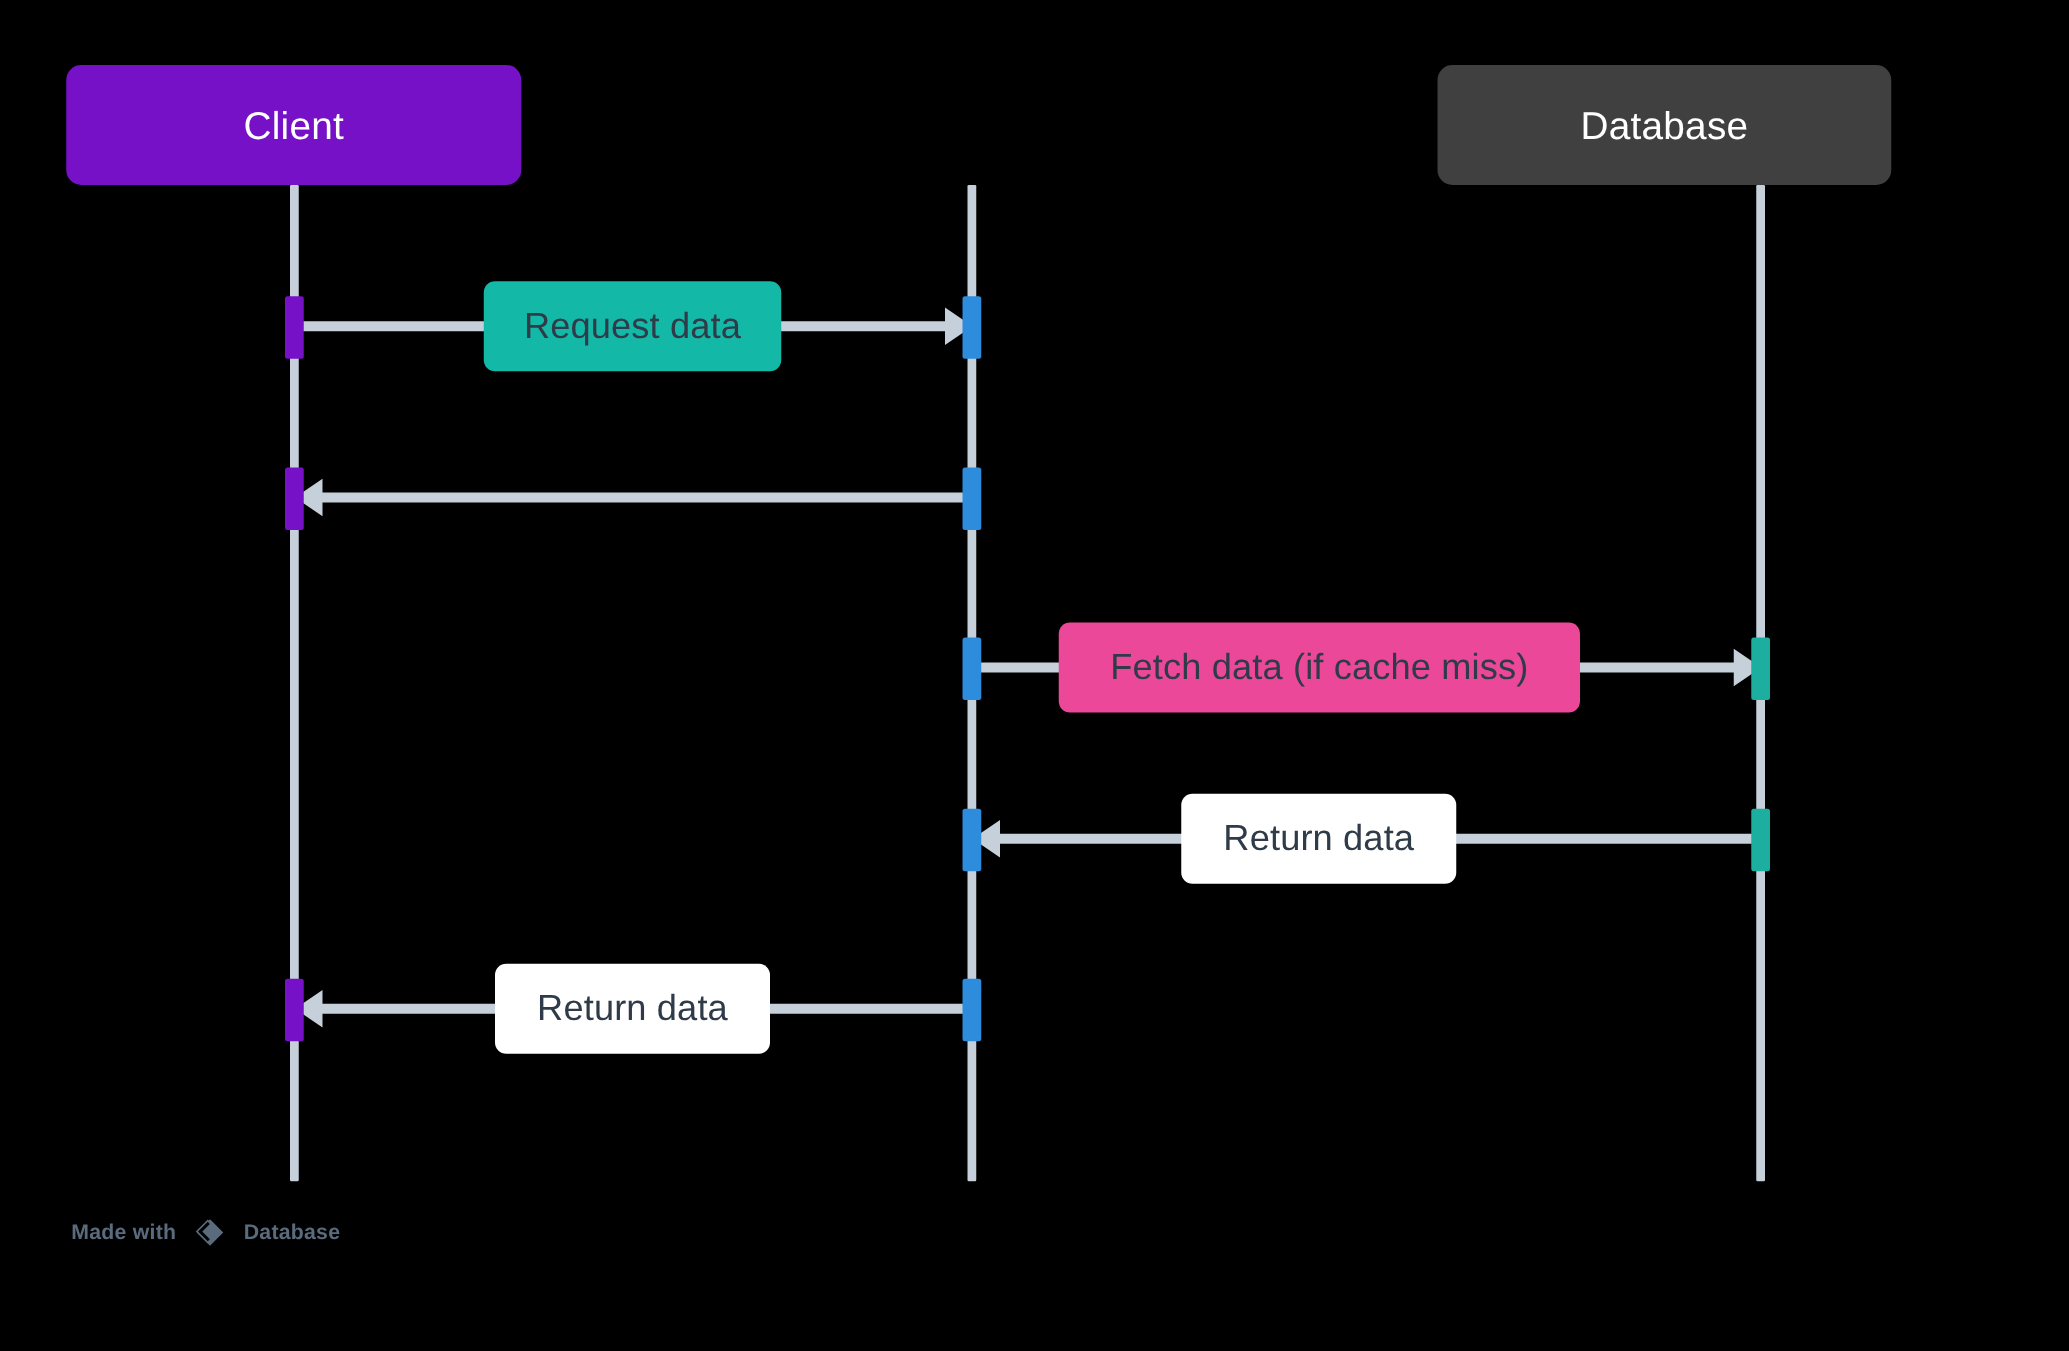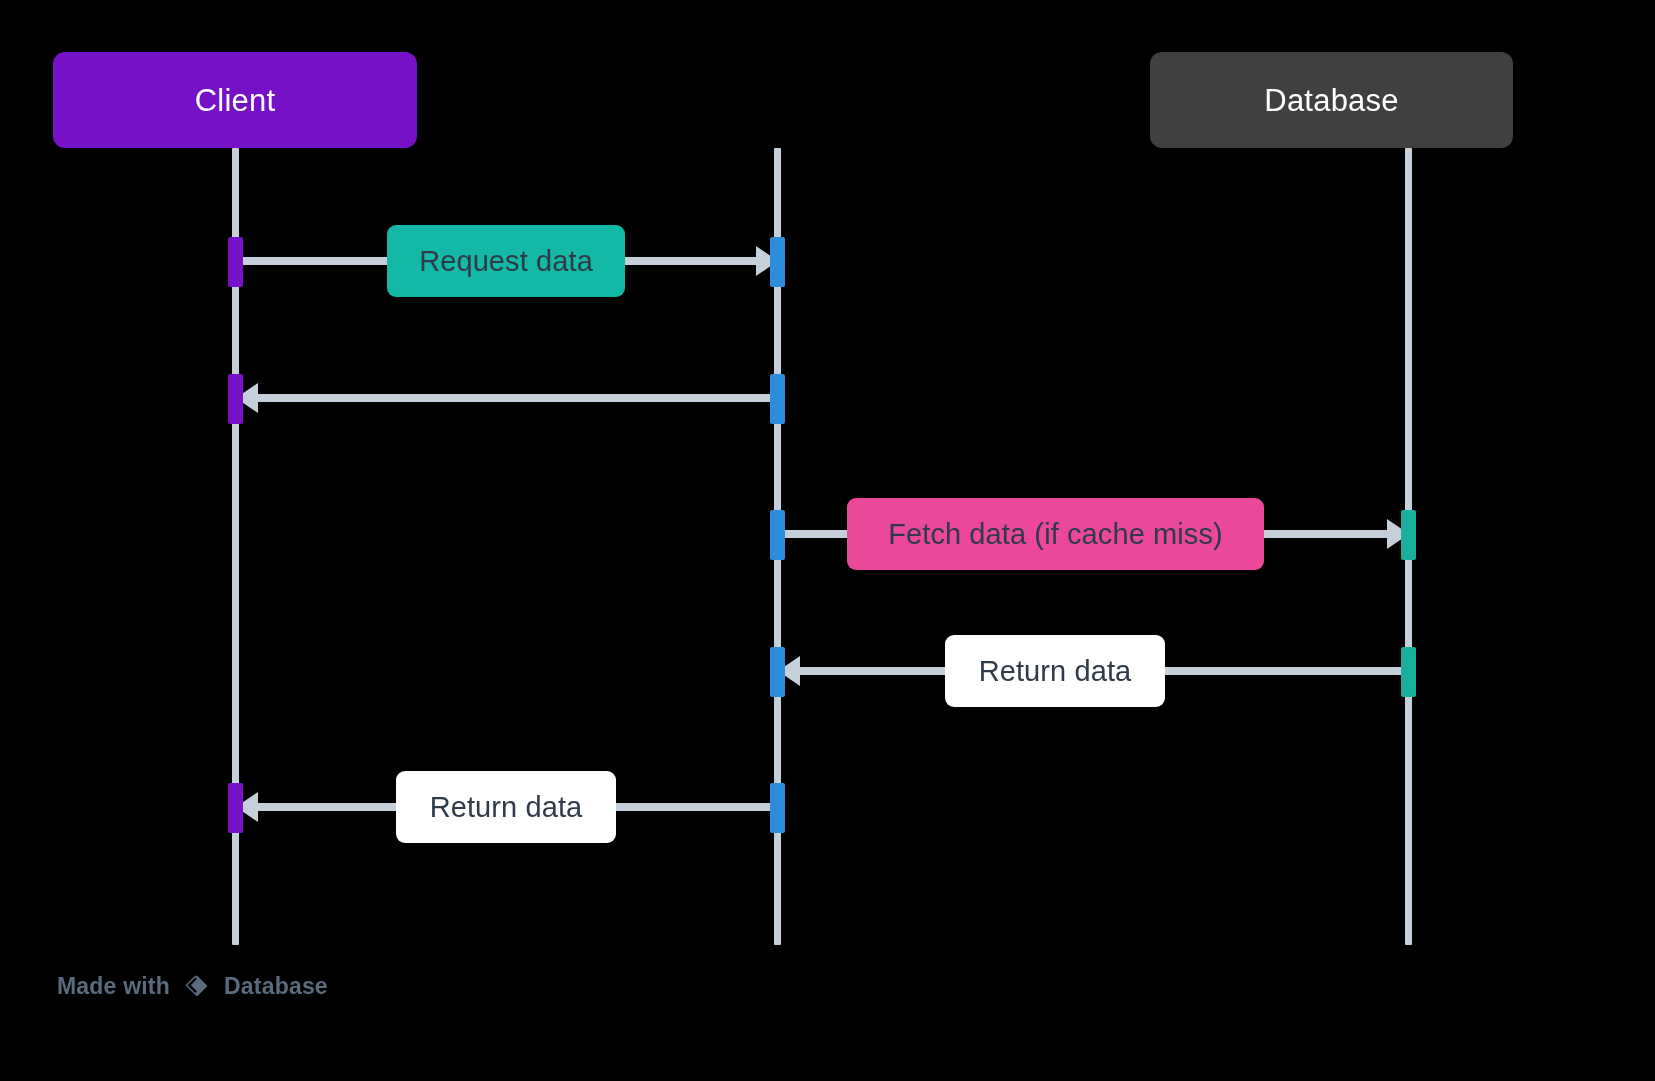--- a/index.html
+++ b/index.html
@@ -92,21 +92,21 @@
     letter-spacing: 0.1px;
   }
 
   
   .footer {
     position: absolute;
     display: flex;
     align-items: center;
     gap: 11px;
     color: #5a6b7d;
-    font-size: 23px;
+    font-size: 17px;
     font-weight: 700;
     letter-spacing: 0.2px;
   }
   .footer-logo {
     display: inline-flex;
     align-items: center;
   }
 </style>
 </head>
 <body>

